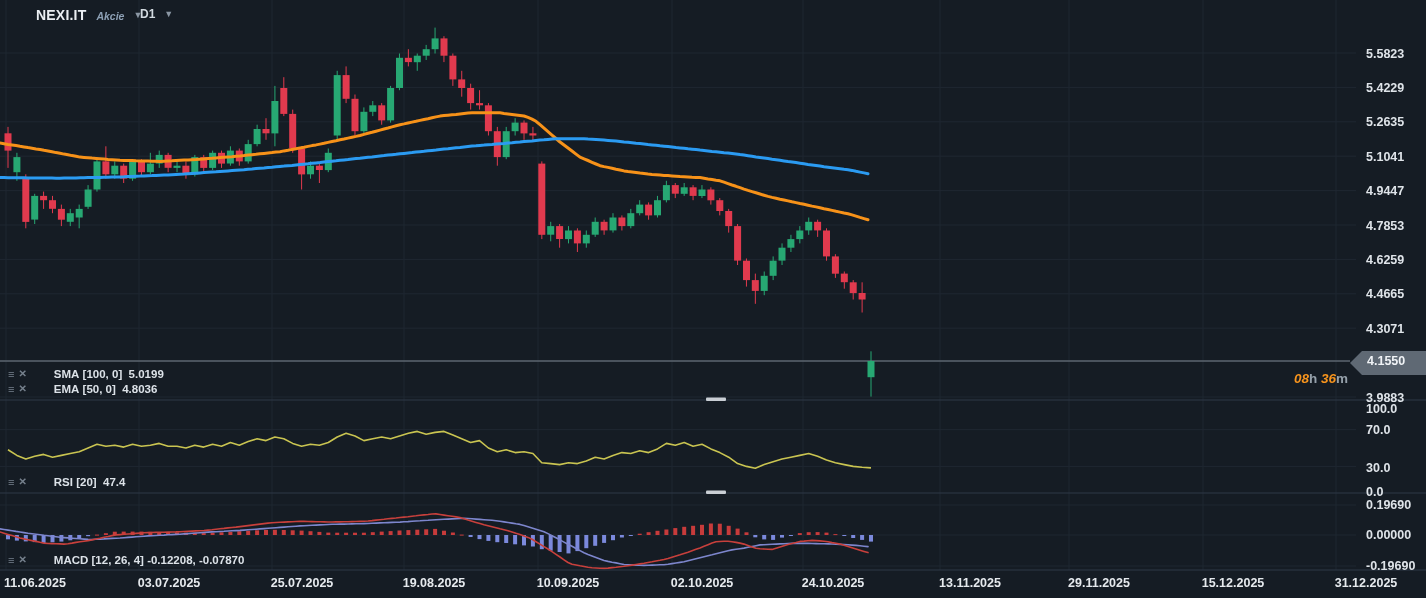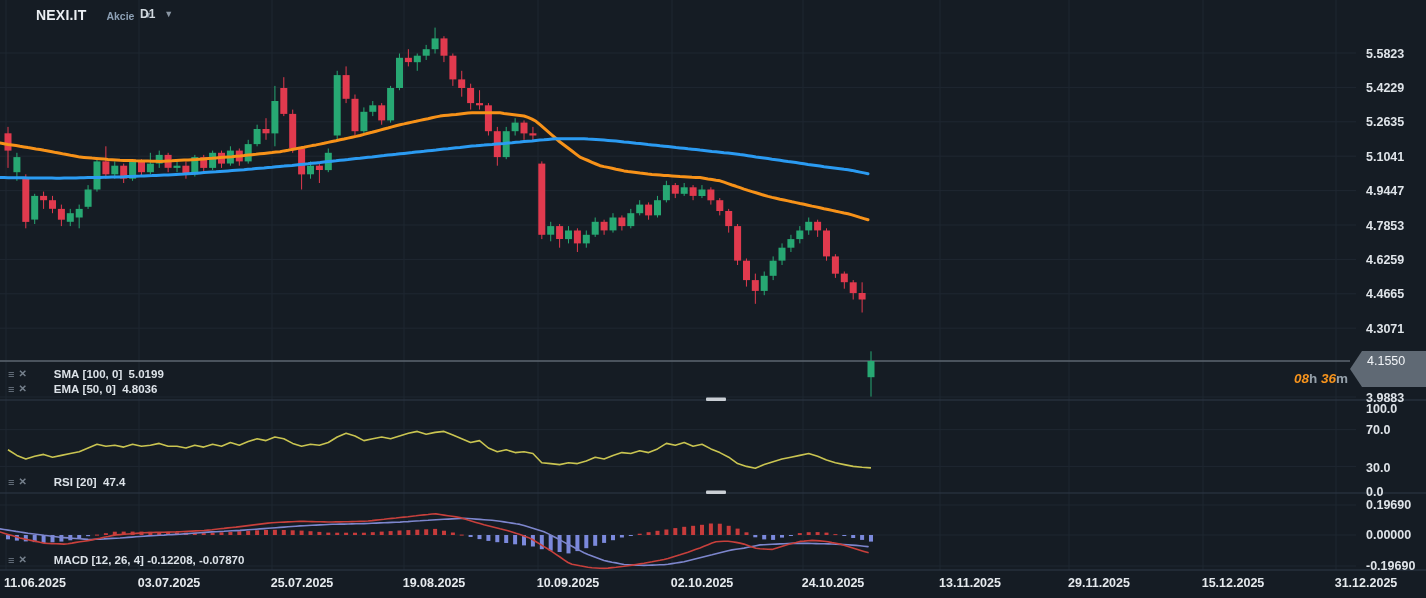--- a/index.html
+++ b/index.html
@@ -4,33 +4,33 @@
 <style>
   html,body{margin:0;padding:0;background:#0e141b;}
   .root{position:relative;width:1426px;height:598px;background:#151c24;overflow:hidden;
         font-family:"Liberation Sans",sans-serif;-webkit-font-smoothing:antialiased;}
   svg{position:absolute;left:0;top:0;display:block;}
   svg text{font-family:"Liberation Sans",sans-serif;}
   .ax{font-size:12.5px;font-weight:700;fill:#dfe4e9;}
   .dt{font-size:12.5px;font-weight:700;fill:#e6eaee;}
   .hdr{position:absolute;top:7px;left:36px;display:flex;align-items:baseline;cursor:pointer;}
   .sym{font-size:14px;font-weight:700;color:#eaeef2;letter-spacing:.2px;}
-  .mkt{font-size:10.5px;font-weight:700;color:#8da0b5;margin-left:20px;}
+  .mkt{font-size:10.5px;font-weight:700;color:#8da0b5;margin-left:10px;font-style:italic;}
   .caret{font-size:9px;color:#8a96a3;margin-left:9px;align-self:center;}
   .tf{position:absolute;top:7px;left:140px;display:flex;align-items:center;cursor:pointer;}
   .tfl{font-size:12px;font-weight:700;color:#d2d9df;}
   .ind{position:absolute;left:8px;display:flex;align-items:center;gap:4px;
        font-size:11.5px;font-weight:700;color:#dce2e8;white-space:nowrap;}
   .ic{color:#76818d;font-size:11px;line-height:1;cursor:pointer;}
   .ic.x{font-size:10px;}
   .ind .txt{margin-left:3px;padding-left:20px;}
   .cnt{position:absolute;top:371px;right:78px;font-size:13.5px;font-weight:700;color:#95a0aa;}
   .cnt .num{color:#f7941d;font-style:italic;}
-  .badge{position:absolute;left:1350px;top:351px;width:76px;height:36px;background:#5f6974;
-         color:#f0f3f6;font-size:12.5px;font-weight:400;line-height:21px;padding-left:17px;
+  .badge{position:absolute;left:1350px;top:351px;width:76px;height:24px;background:#5f6974;
+         color:#f0f3f6;font-size:12.5px;font-weight:700;line-height:21px;padding-left:17px;
          box-sizing:border-box;clip-path:polygon(0 50%,12px 0,100% 0,100% 100%,12px 100%);}
 </style>
 </head>
 <body>
 
 <div class="root">
   <svg id="chart" width="1426" height="598" viewBox="0 0 1426 598">
       <g stroke="#2a3440" stroke-width="1" opacity="0.45">
         <line x1="6" y1="0" x2="6" y2="570"></line>
         <line x1="139" y1="0" x2="139" y2="570"></line>

